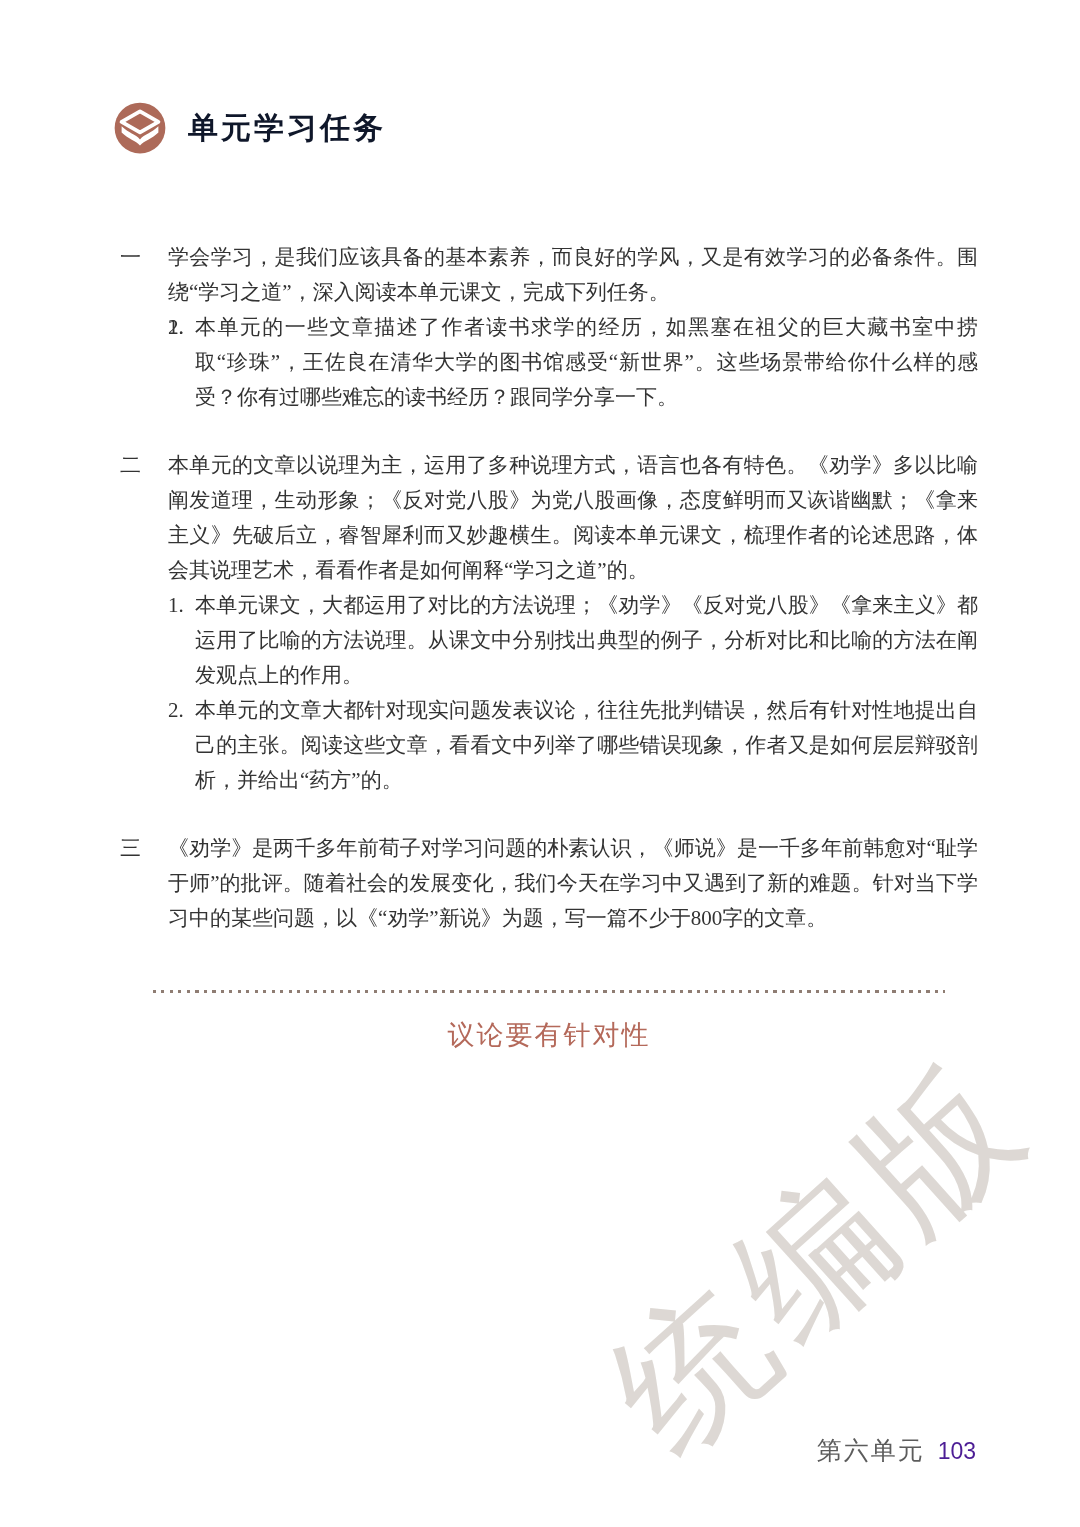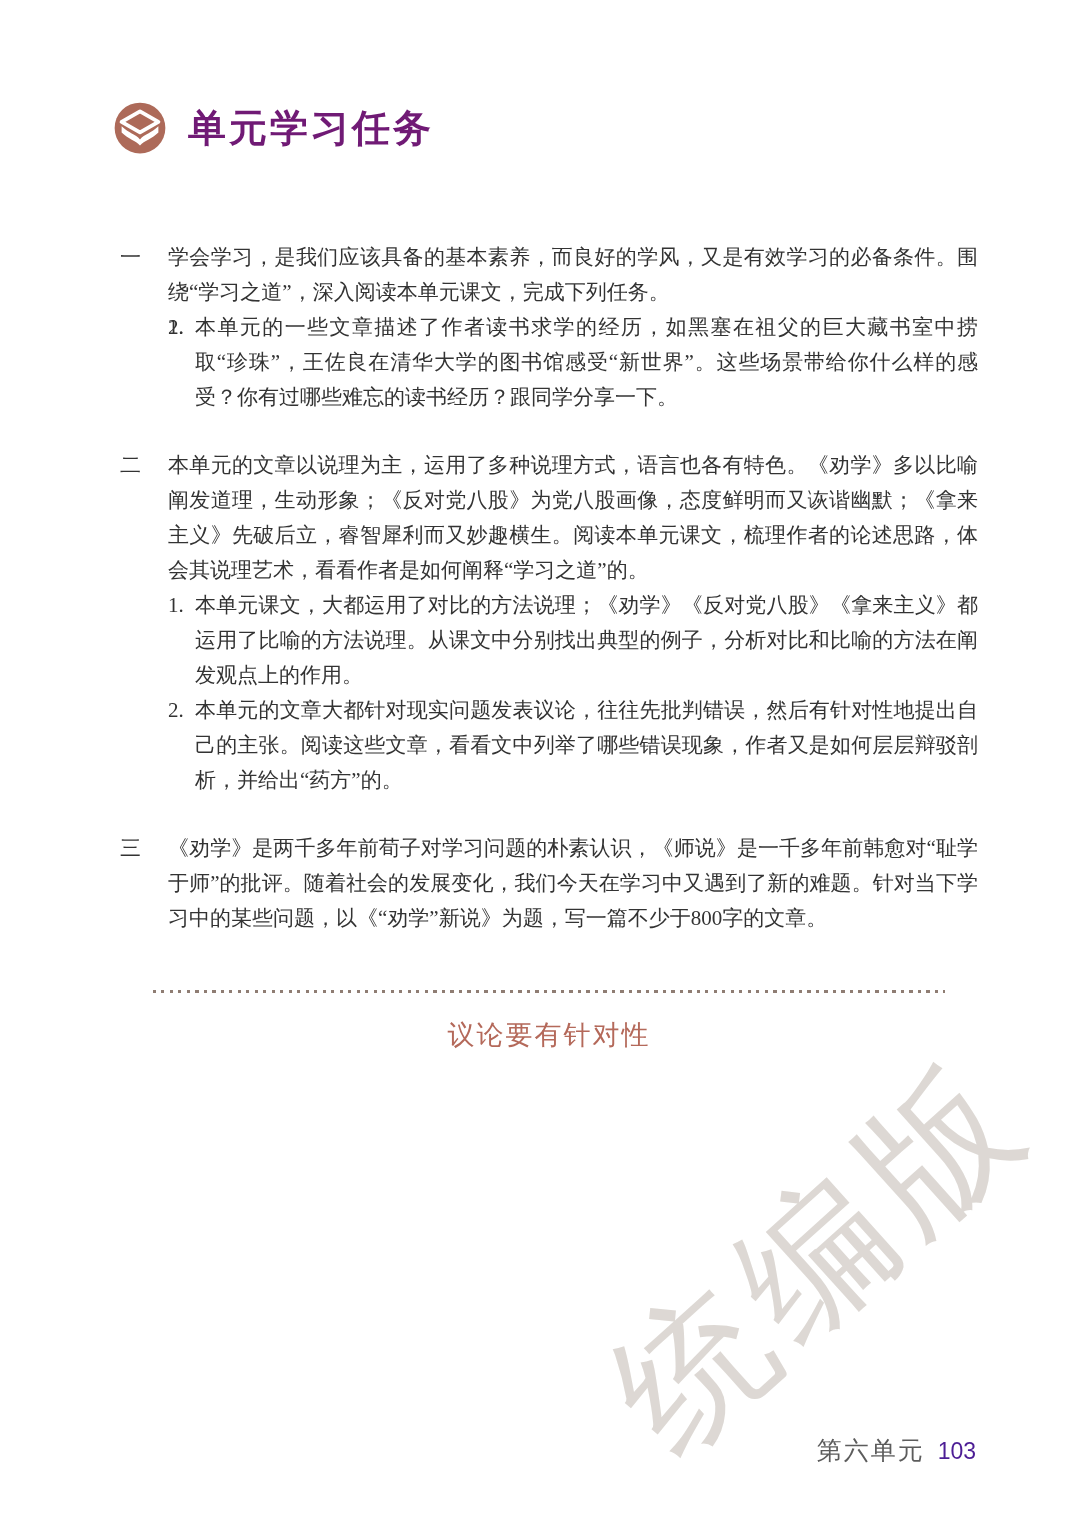--- a/index.html
+++ b/index.html
@@ -34,24 +34,24 @@
   .header {
     position: absolute;
     top: 100px;
     left: 112px;
     display: flex;
     align-items: center;
     gap: 20px;
   }
   .header .icon { width: 56px; height: 56px; flex: none; }
   .page-title {
-    font-size: 38px;
+    font-size: 30px;
     font-weight: bold;
     letter-spacing: 3px;
-    color: #701a75;
+    color: #0f172a;
   }
 
   
   .content {
     position: absolute;
     top: 240px;
     left: 120px;
     width: 858px;
   }
   .section { display: flex; margin-bottom: 33px; }

